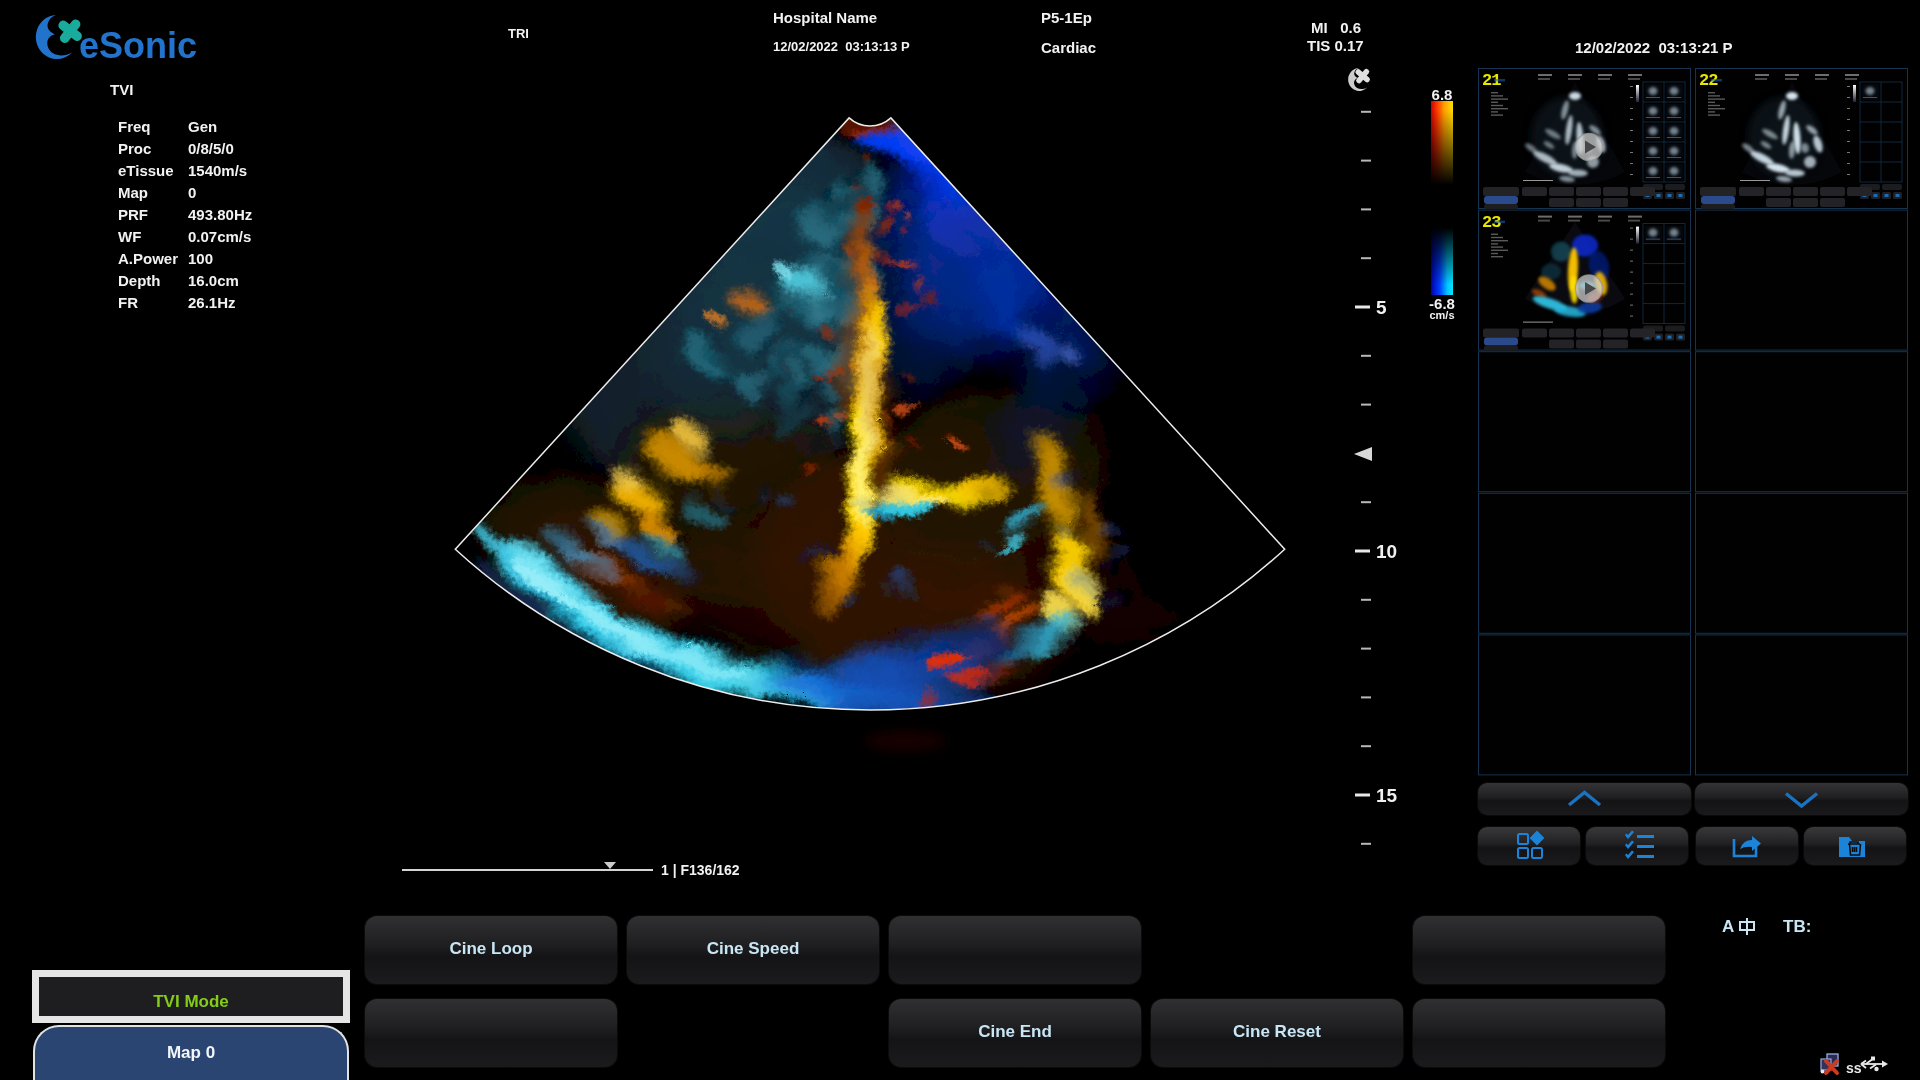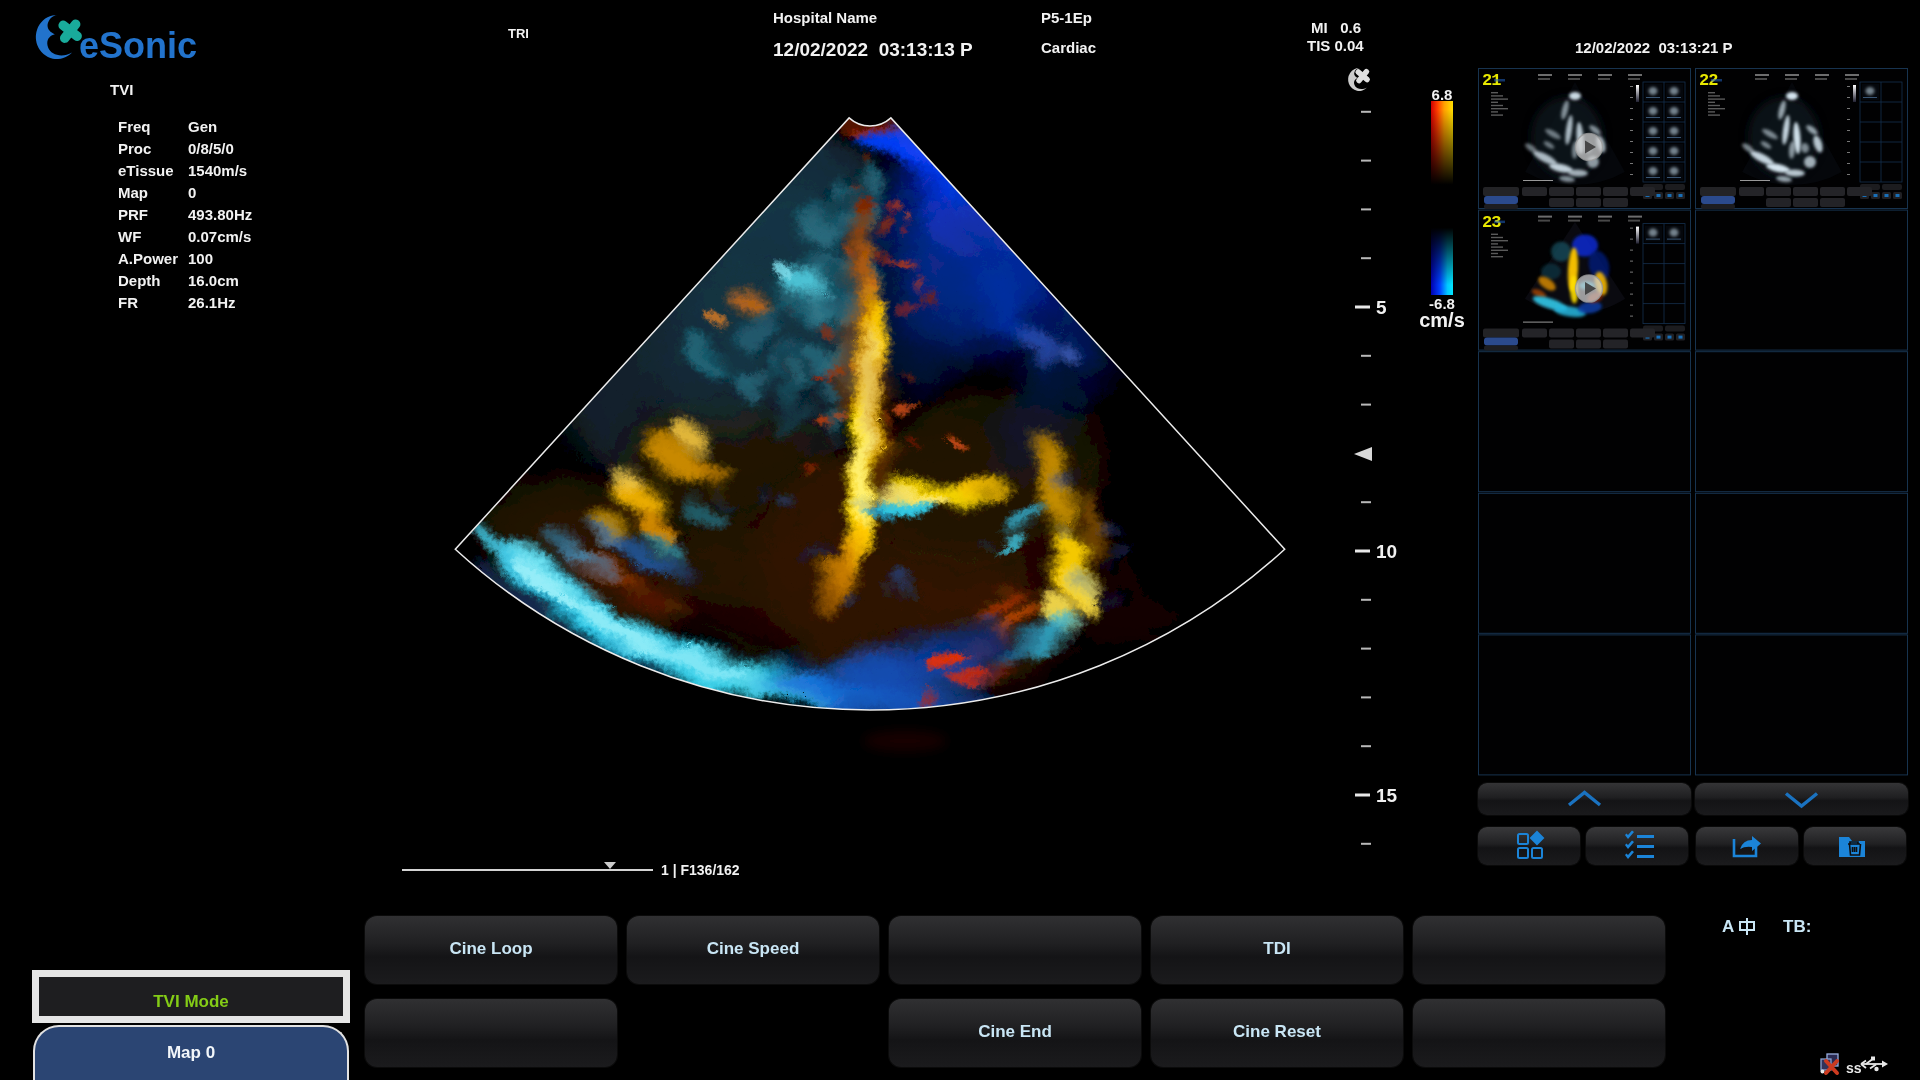--- a/index.html
+++ b/index.html
@@ -19,25 +19,25 @@
   </g>
   <g fill="#19ab9b">
     <rect x="65.5" y="17.5" width="9.5" height="27" rx="4.5" transform="rotate(38 70 31)"></rect>
     <rect x="65.5" y="17.5" width="9.5" height="27" rx="4.5" transform="rotate(-52 70 31)"></rect>
   </g>
   <text x="79" y="58" font-size="36" font-weight="bold" fill="#2273cc" font-family="Liberation Sans">eSonic</text>
 </svg>
 
 <div class="abs w" style="left:508px;top:26px;font-size:13px;">TRI</div>
 <div class="abs w" style="left:773px;top:9px;font-size:15px;">Hospital Name</div>
-<div class="abs w" style="left:773px;top:39px;font-size:19px;">12/02/2022&nbsp; 03:13:13 P</div>
+<div class="abs w" style="left:773px;top:39px;font-size:13px;">12/02/2022&nbsp; 03:13:13 P</div>
 <div class="abs w" style="left:1041px;top:9px;font-size:15px;">P5-1Ep</div>
 <div class="abs w" style="left:1041px;top:39px;font-size:15px;">Cardiac</div>
 <div class="abs w" style="left:1311px;top:19px;font-size:15px;">MI&nbsp;&nbsp; 0.6</div>
-<div class="abs w" style="left:1307px;top:37px;font-size:15px;">TIS 0.04</div>
+<div class="abs w" style="left:1307px;top:37px;font-size:15px;">TIS 0.17</div>
 <div class="abs w" style="left:1575px;top:39px;font-size:15px;">12/02/2022&nbsp; 03:13:21 P</div>
 
 <div class="abs w" style="left:110px;top:81px;font-size:15px;">TVI</div>
 <div class="abs" style="left:118px;top:116px;font-size:15px;line-height:22px;color:#f2f2f2;font-weight:bold;">
 <table style="border-collapse:collapse;color:#f2f2f2;font-size:15px;line-height:22px;">
 <tbody>
           <tr>
             <td style="width:70px;padding:0;">Freq</td>
             <td style="padding:0;">Gen</td>
           </tr>
@@ -418,21 +418,21 @@
 <rect x="31" y="842.8" width="10" height="2" fill="#b8b8b8"></rect>
 <polygon points="42,447 42,461 24,454" fill="#d8d8d8"></polygon>
 </svg>
 
 <div class="abs w" style="left:1416px;top:86px;width:52px;font-size:15px;text-align:center;">6.8</div>
 <div class="abs" style="left:1431px;top:101px;width:22px;height:88px;background:linear-gradient(to right,#d00000,#ff4000 30%,#ffa000 60%,#ffe000);"></div>
 <div class="abs" style="left:1431px;top:101px;width:22px;height:88px;background:linear-gradient(to bottom,rgba(0,0,0,0) 10%,#000 95%);"></div>
 <div class="abs" style="left:1431px;top:211px;width:22px;height:84px;background:linear-gradient(to right,#0000b0,#0040ff 40%,#00c8ff 75%,#00e8ff);"></div>
 <div class="abs" style="left:1431px;top:211px;width:22px;height:84px;background:linear-gradient(to top,rgba(0,0,0,0) 12%,#000 80%);"></div>
 <div class="abs w" style="left:1416px;top:295px;width:52px;font-size:15px;text-align:center;">-6.8</div>
-<div class="abs w" style="left:1416px;top:309px;width:52px;font-size:20px;text-align:center;">cm/s</div>
+<div class="abs w" style="left:1416px;top:309px;width:52px;font-size:11px;text-align:center;">cm/s</div>
 
 <svg class="abs" style="left:1470px;top:60px;" width="450 " height="820" viewBox="1470 60 450 820">
 <defs>
 <filter id="tb2" x="-80%" y="-80%" width="260%" height="260%">
           <feGaussianBlur stdDeviation="1.4"></feGaussianBlur>
         </filter>
 <filter id="tb3" x="-80%" y="-80%" width="260%" height="260%">
           <feGaussianBlur stdDeviation="5"></feGaussianBlur>
         </filter>
 <linearGradient id="tgradw" x1="0" y1="0" x2="0" y2="1">
@@ -763,21 +763,20 @@
 
 <div class="abs" style="left:402px;top:869px;width:251px;height:2px;background:#d4d4d4;"></div>
 <svg class="abs" style="left:598px;top:860px;" width="24" height="12" viewBox="0 0 24 12">
       <polygon points="6,2 18,2 12,9" fill="#cccccc"></polygon>
     </svg>
 <div class="abs w" style="left:661px;top:862px;font-size:14px;">1 | F136/162</div>
 
 <div class="abs lb" style="left:365px;top:916px;width:252px;height:68px;border-radius:12px;background:linear-gradient(#303032,#202022 40%,#141416 60%,#1b1b1d);box-shadow:0 0 0 1px #0b0b0b,0 3px 4px #000;font-size:17px;text-align:center;line-height:66px;">Cine Loop</div>
 <div class="abs lb" style="left:627px;top:916px;width:252px;height:68px;border-radius:12px;background:linear-gradient(#303032,#202022 40%,#141416 60%,#1b1b1d);box-shadow:0 0 0 1px #0b0b0b,0 3px 4px #000;font-size:17px;text-align:center;line-height:66px;">Cine Speed</div>
 <div class="abs lb" style="left:889px;top:916px;width:252px;height:68px;border-radius:12px;background:linear-gradient(#303032,#202022 40%,#141416 60%,#1b1b1d);box-shadow:0 0 0 1px #0b0b0b,0 3px 4px #000;"></div>
-<div class="abs lb" style="left:1151px;top:916px;width:252px;height:68px;border-radius:12px;background:linear-gradient(#303032,#202022 40%,#141416 60%,#1b1b1d);box-shadow:0 0 0 1px #0b0b0b,0 3px 4px #000;font-size:17px;text-align:center;line-height:66px;">TDI</div>
 <div class="abs lb" style="left:1413px;top:916px;width:252px;height:68px;border-radius:12px;background:linear-gradient(#303032,#202022 40%,#141416 60%,#1b1b1d);box-shadow:0 0 0 1px #0b0b0b,0 3px 4px #000;"></div>
 <div class="abs lb" style="left:365px;top:999px;width:252px;height:68px;border-radius:12px;background:linear-gradient(#303032,#202022 40%,#141416 60%,#1b1b1d);box-shadow:0 0 0 1px #0b0b0b,0 3px 4px #000;"></div>
 <div class="abs lb" style="left:1151px;top:999px;width:252px;height:68px;border-radius:12px;background:linear-gradient(#303032,#202022 40%,#141416 60%,#1b1b1d);box-shadow:0 0 0 1px #0b0b0b,0 3px 4px #000;font-size:17px;text-align:center;line-height:66px;">Cine Reset</div>
 <div class="abs lb" style="left:889px;top:999px;width:252px;height:68px;border-radius:12px;background:linear-gradient(#303032,#202022 40%,#141416 60%,#1b1b1d);box-shadow:0 0 0 1px #0b0b0b,0 3px 4px #000;font-size:17px;text-align:center;line-height:66px;">Cine End</div>
 <div class="abs lb" style="left:1413px;top:999px;width:252px;height:68px;border-radius:12px;background:linear-gradient(#303032,#202022 40%,#141416 60%,#1b1b1d);box-shadow:0 0 0 1px #0b0b0b,0 3px 4px #000;"></div>
 
 <div class="abs" style="left:32px;top:970px;width:318px;height:53px;background:#1e1e20;border:7px solid #e5e5e5;color:#84cc16;font-weight:bold;font-size:17px;text-align:center;line-height:49px;">TVI Mode</div>
 <div class="abs" style="left:33px;top:1025px;width:316px;height:57px;background:#2b4573;border:2px solid #e2e2e2;border-bottom:none;border-radius:26px 26px 0 0;color:#f2f6fa;font-weight:bold;font-size:17px;text-align:center;line-height:52px;">Map 0</div>
 
 <div class="abs lb" style="left:1722px;top:917px;font-size:17px;">A</div>

